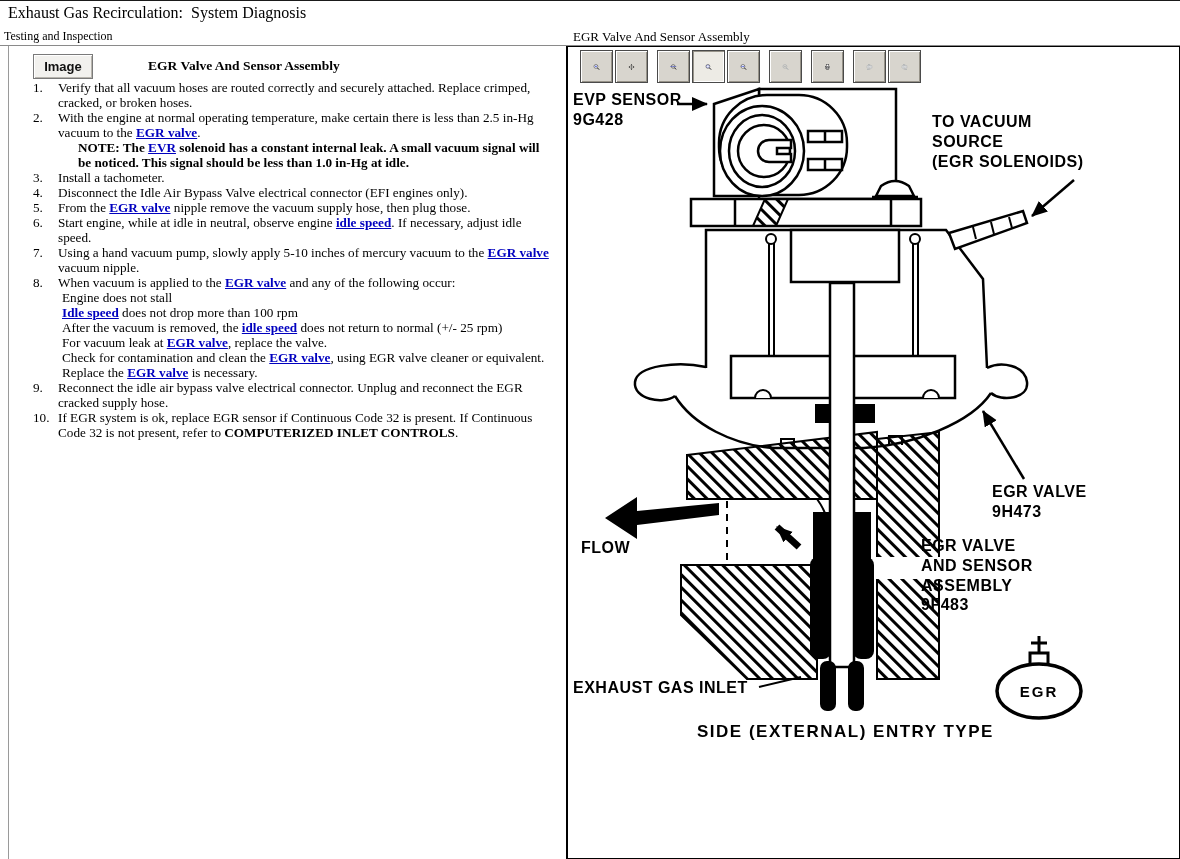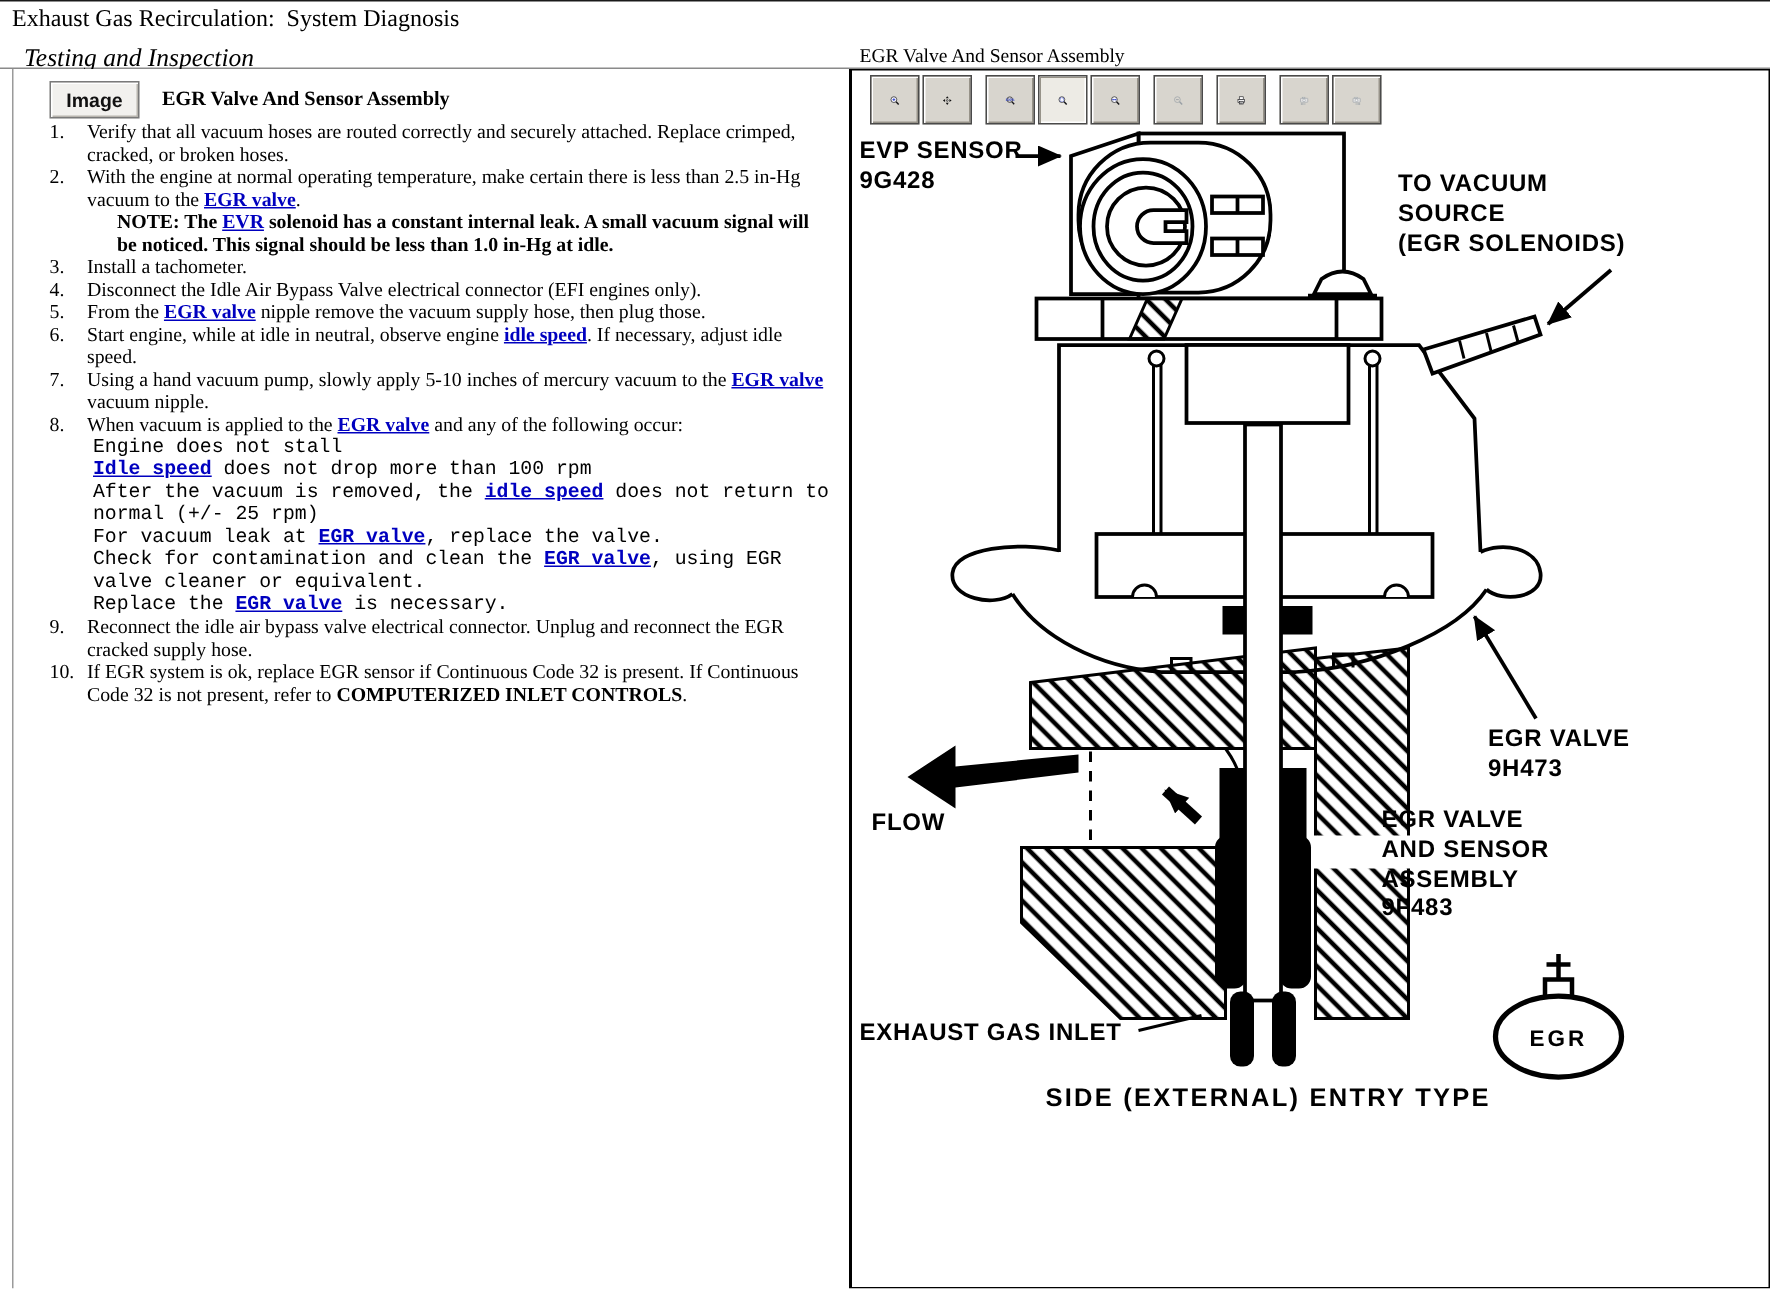--- a/index.html
+++ b/index.html
@@ -2,38 +2,38 @@
 <html><head>
 <meta charset="utf-8">
 <style>
   html,body{margin:0;padding:0;background:#fff;}
   body{width:1180px;height:859px;position:relative;overflow:hidden;
        font-family:"Liberation Serif",serif;color:#000;}
   
   .app-header{position:absolute;left:0;top:0;width:1180px;height:46px;background:#fff;
               border-top:1px solid #1a1a1a;border-bottom:1px solid #8a8a8a;box-sizing:border-box;}
   .app-title{position:absolute;left:8px;top:3px;font-size:16px;white-space:pre;}
-  .sub-left{position:absolute;left:16px;top:28px;font-size:17px;font-style:italic;}
+  .sub-left{position:absolute;left:4px;top:28px;font-size:12px;}
   .sub-right{position:absolute;left:573px;top:28px;font-size:13px;}
   
   .left-pane{position:absolute;left:8px;top:46px;width:552px;height:813px;background:#fff;
              border-left:1px solid #9a9a9a;box-sizing:border-box;padding-left:24px;overflow:hidden;}
-  .img-row{margin-top:7px;height:26px;display:flex;align-items:center;}
+  .img-row{margin-top:7px;height:26px;display:flex;align-items:center;gap:40px;}
   .img-btn{width:58px;height:23px;background:#f2f1ee;border:1px solid #7a7a7a;
            box-shadow:inset 1px 1px 0 #ffffff, inset -1px -1px 0 #b8b5ae;
            font:bold 13px "Liberation Sans",sans-serif;color:#111;display:flex;
            align-items:center;justify-content:center;}
   .img-caption{margin-left:15px;font-weight:bold;font-size:13.5px;}
   .sec-heading{margin-top:16px;font-weight:bold;font-size:13.5px;}
   .steps{margin-top:1px;font-size:13.2px;line-height:15px;}
   .step{display:flex;}
   .step .num{width:25px;min-width:25px;}
   .step .body{width:497px;}
   .note{font-weight:bold;margin-left:20px;width:464px;}
-  .sub{margin-left:4px;font-family:Liberation Mono, monospace;}
+  .sub{margin-left:4px;}
   .lnk{color:#0000bf;font-weight:bold;text-decoration:underline;cursor:pointer;}
   .bold{font-weight:bold;}
   
   .right-pane{position:absolute;left:566px;top:46px;width:614px;height:813px;background:#fff;
               border:1px solid #000;border-left-width:2px;box-sizing:border-box;}
   .toolbar{position:absolute;left:12px;top:3px;display:flex;gap:9px;}
   .tb-group{display:flex;gap:2px;}
   .tb-btn{width:33px;height:33px;background:#d8d5ce;border:1px solid #4a4a4a;
           box-shadow:inset 1px 1px 0 #fff, inset -1px -1px 0 #979389;
           display:flex;align-items:center;justify-content:center;padding:12px;box-sizing:border-box;}

